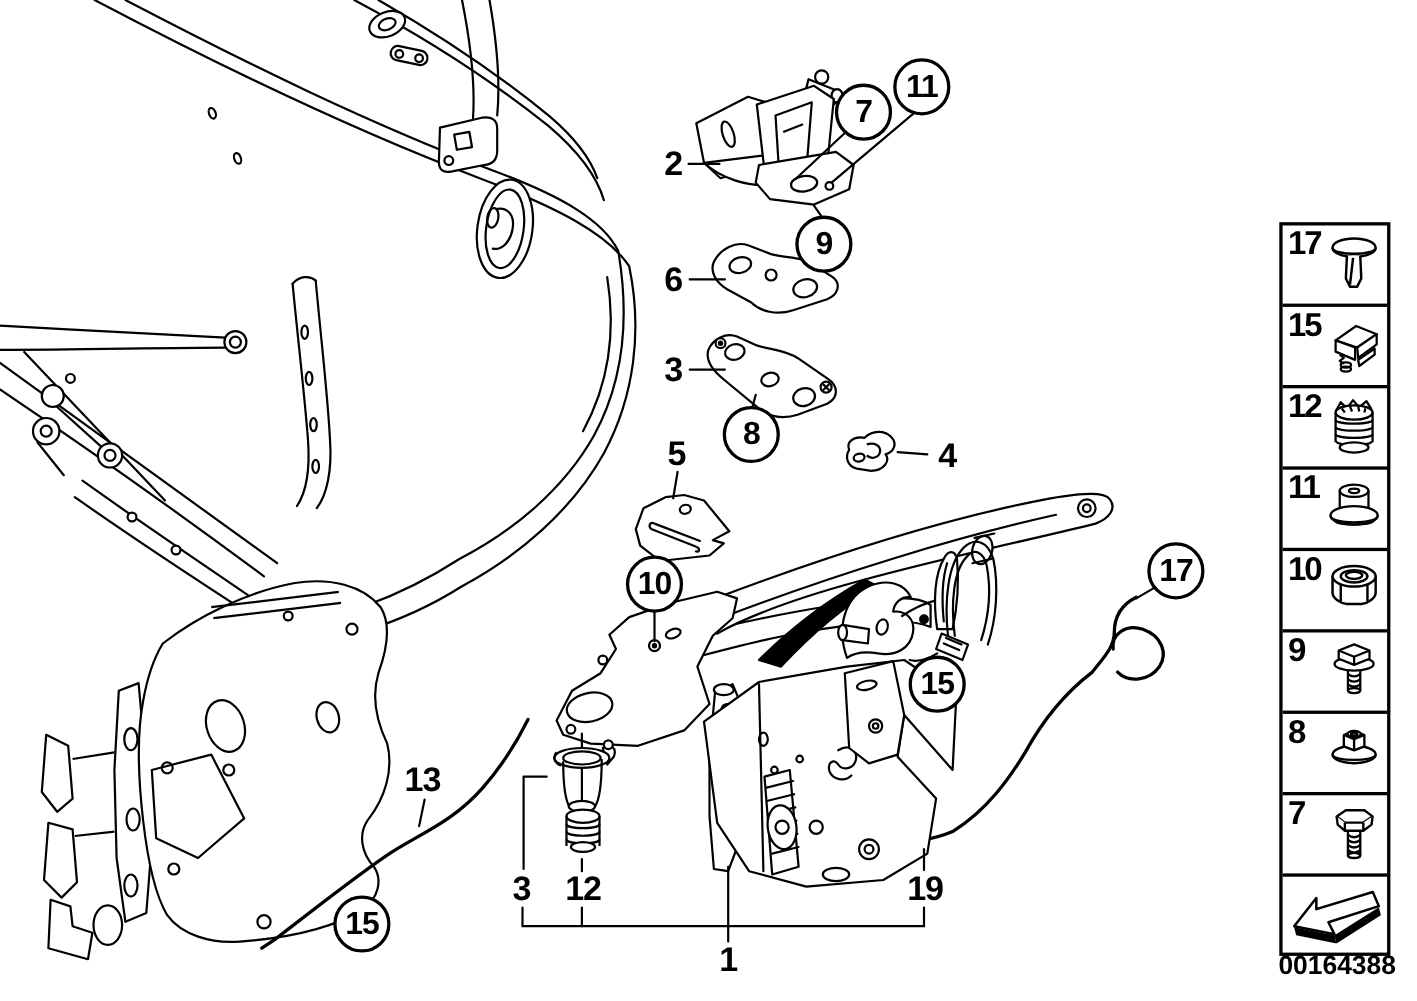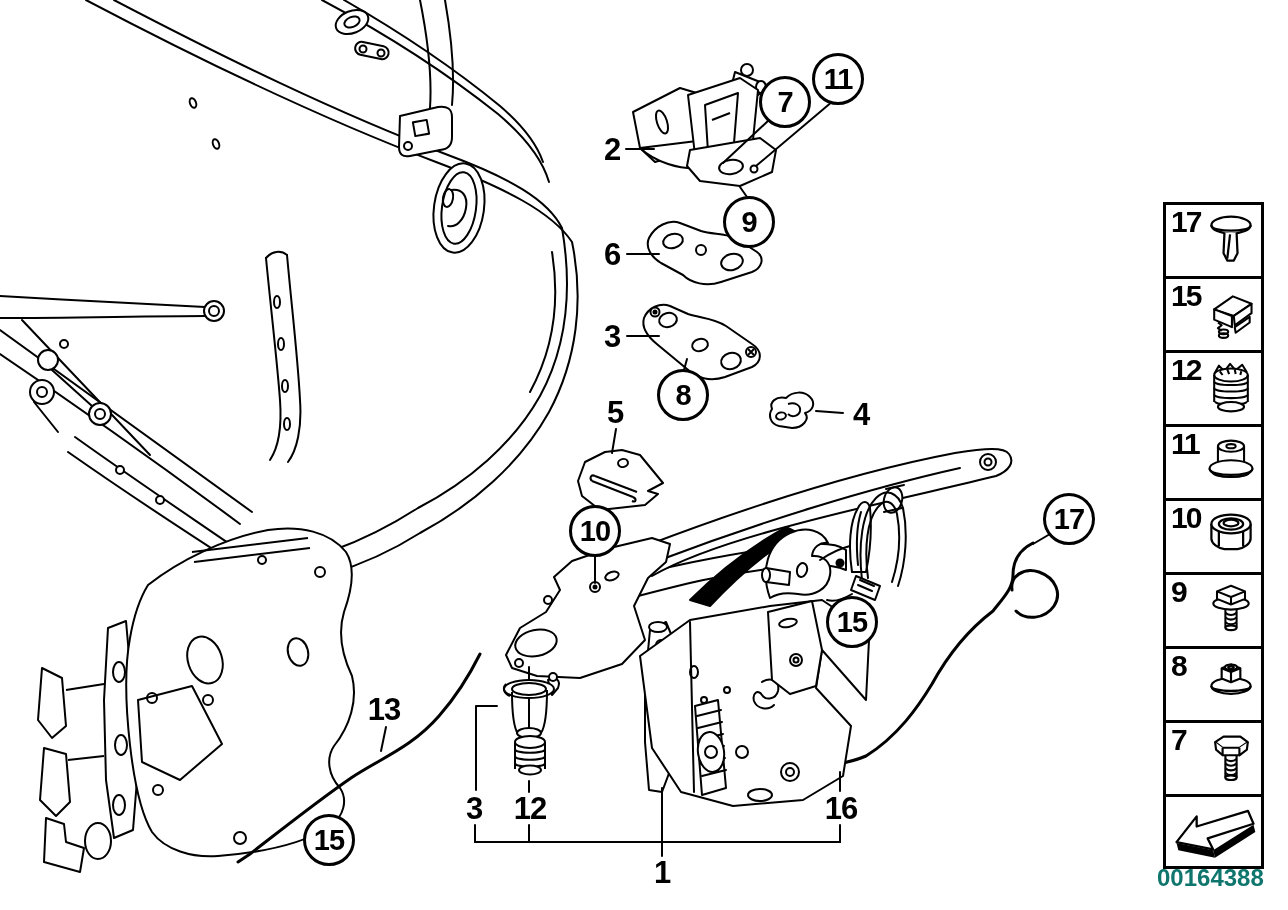--- a/index.html
+++ b/index.html
@@ -15,22 +15,22 @@
            font-size:29px;letter-spacing:-1px;}
   .legend{position:absolute;left:1163px;top:202px;width:101px;background:#fff;
           border:3px solid #000;box-sizing:border-box;}
   .legend-cell{height:74px;border-bottom:3px solid #000;box-sizing:border-box;
           display:flex;align-items:center;padding:2px 2px 2px 5px;}
   .legend-cell:last-child{border-bottom:none;height:69px;}
   .legend-num{font-weight:bold;font-size:30px;line-height:1;align-self:flex-start;
           letter-spacing:-2px;}
   .legend-icon{margin-left:auto;display:flex;align-items:center;}
   .legend-icon svg{display:block;}
-  .image-code{position:absolute;left:1157px;top:864px;width:112px;text-align:left;
-          font-weight:bold;font-size:24px;color:#0f766e;letter-spacing:0px;}
+  .image-code{position:absolute;left:1157px;top:864px;width:112px;text-align:right;
+          font-weight:bold;font-size:24px;color:#000000;letter-spacing:0px;}
 </style>
 </head>
 <body>
 
 <div class="stage">
 
   <svg class="art" width="1288" height="910" viewBox="0 0 1288 910">
 
     <g fill="none" stroke="#000" stroke-width="2" stroke-linecap="round" stroke-linejoin="round">
       <path d="M86,0 C200,60 320,118 436,162 C505,188 552,212 572,242 C584,300 577,360 549,412 C520,464 472,505 420,533 C390,552 360,565 330,574 C302,584 272,590 248,590"></path>
@@ -267,21 +267,21 @@
   </svg>
 
   <div class="callout" style="left:612px;top:149px">2</div>
   <div class="callout" style="left:612px;top:254px">6</div>
   <div class="callout" style="left:612px;top:336px">3</div>
   <div class="callout" style="left:615px;top:412px">5</div>
   <div class="callout" style="left:861px;top:414px">4</div>
   <div class="callout" style="left:384px;top:709px">13</div>
   <div class="callout" style="left:474px;top:808px">3</div>
   <div class="callout" style="left:530px;top:808px">12</div>
-  <div class="callout" style="left:841px;top:808px">16</div>
+  <div class="callout" style="left:841px;top:808px">19</div>
   <div class="callout" style="left:662px;top:872px">1</div>
 
   <div class="callout circled" style="left:785px;top:102px">7</div>
   <div class="callout circled" style="left:838px;top:79px">11</div>
   <div class="callout circled" style="left:749px;top:222px">9</div>
   <div class="callout circled" style="left:683px;top:395px">8</div>
   <div class="callout circled" style="left:595px;top:531px">10</div>
   <div class="callout circled" style="left:852px;top:622px">15</div>
   <div class="callout circled" style="left:1069px;top:519px">17</div>
   <div class="callout circled" style="left:329px;top:840px">15</div>

